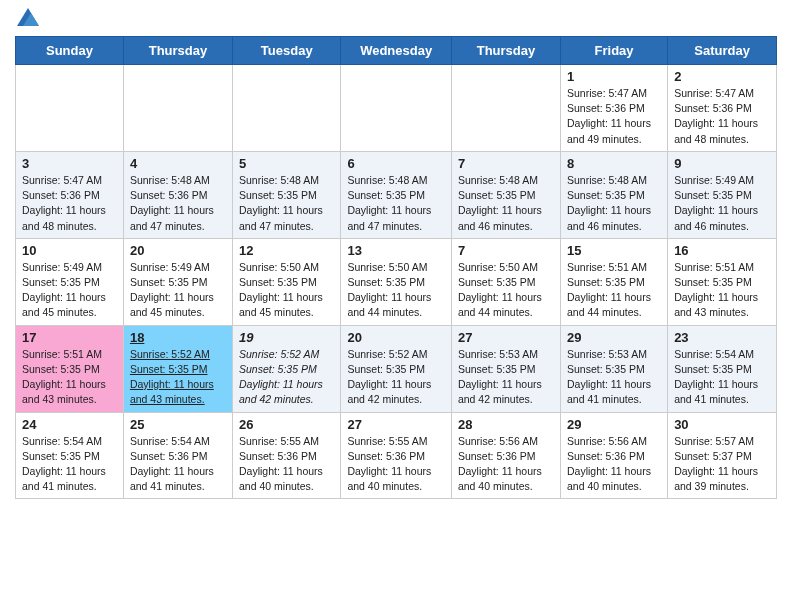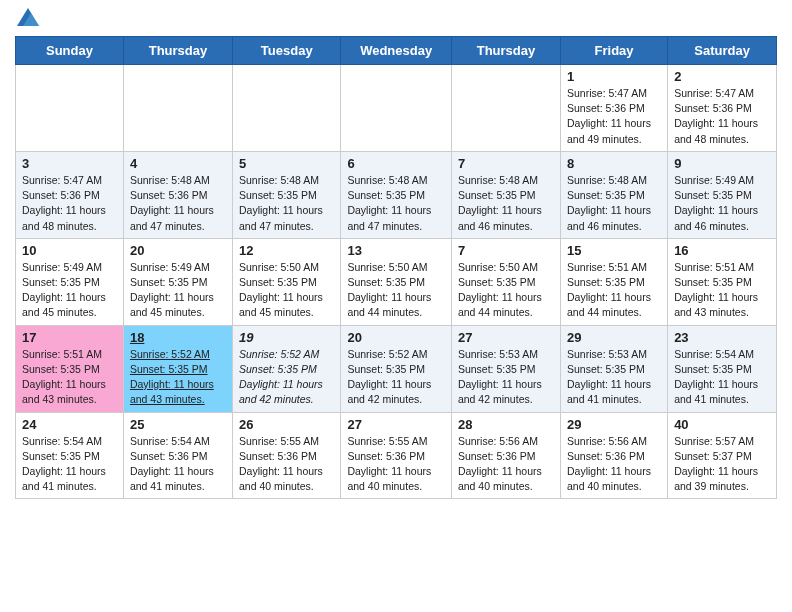--- a/index.html
+++ b/index.html
@@ -348,21 +348,21 @@
 and 40 minutes.</div>
           </td>
           <td>
             <span class="day-num">29</span>
             <div class="day-info" style="white-space: pre-line;">Sunrise: 5:56 AM
 Sunset: 5:36 PM
 Daylight: 11 hours
 and 40 minutes.</div>
           </td>
           <td>
-            <span class="day-num">40</span>
+            <span class="day-num">30</span>
             <div class="day-info" style="white-space: pre-line;">Sunrise: 5:57 AM
 Sunset: 5:37 PM
 Daylight: 11 hours
 and 39 minutes.</div>
           </td>
         </tr>
       </tbody>
   </table>
 </div>
 

